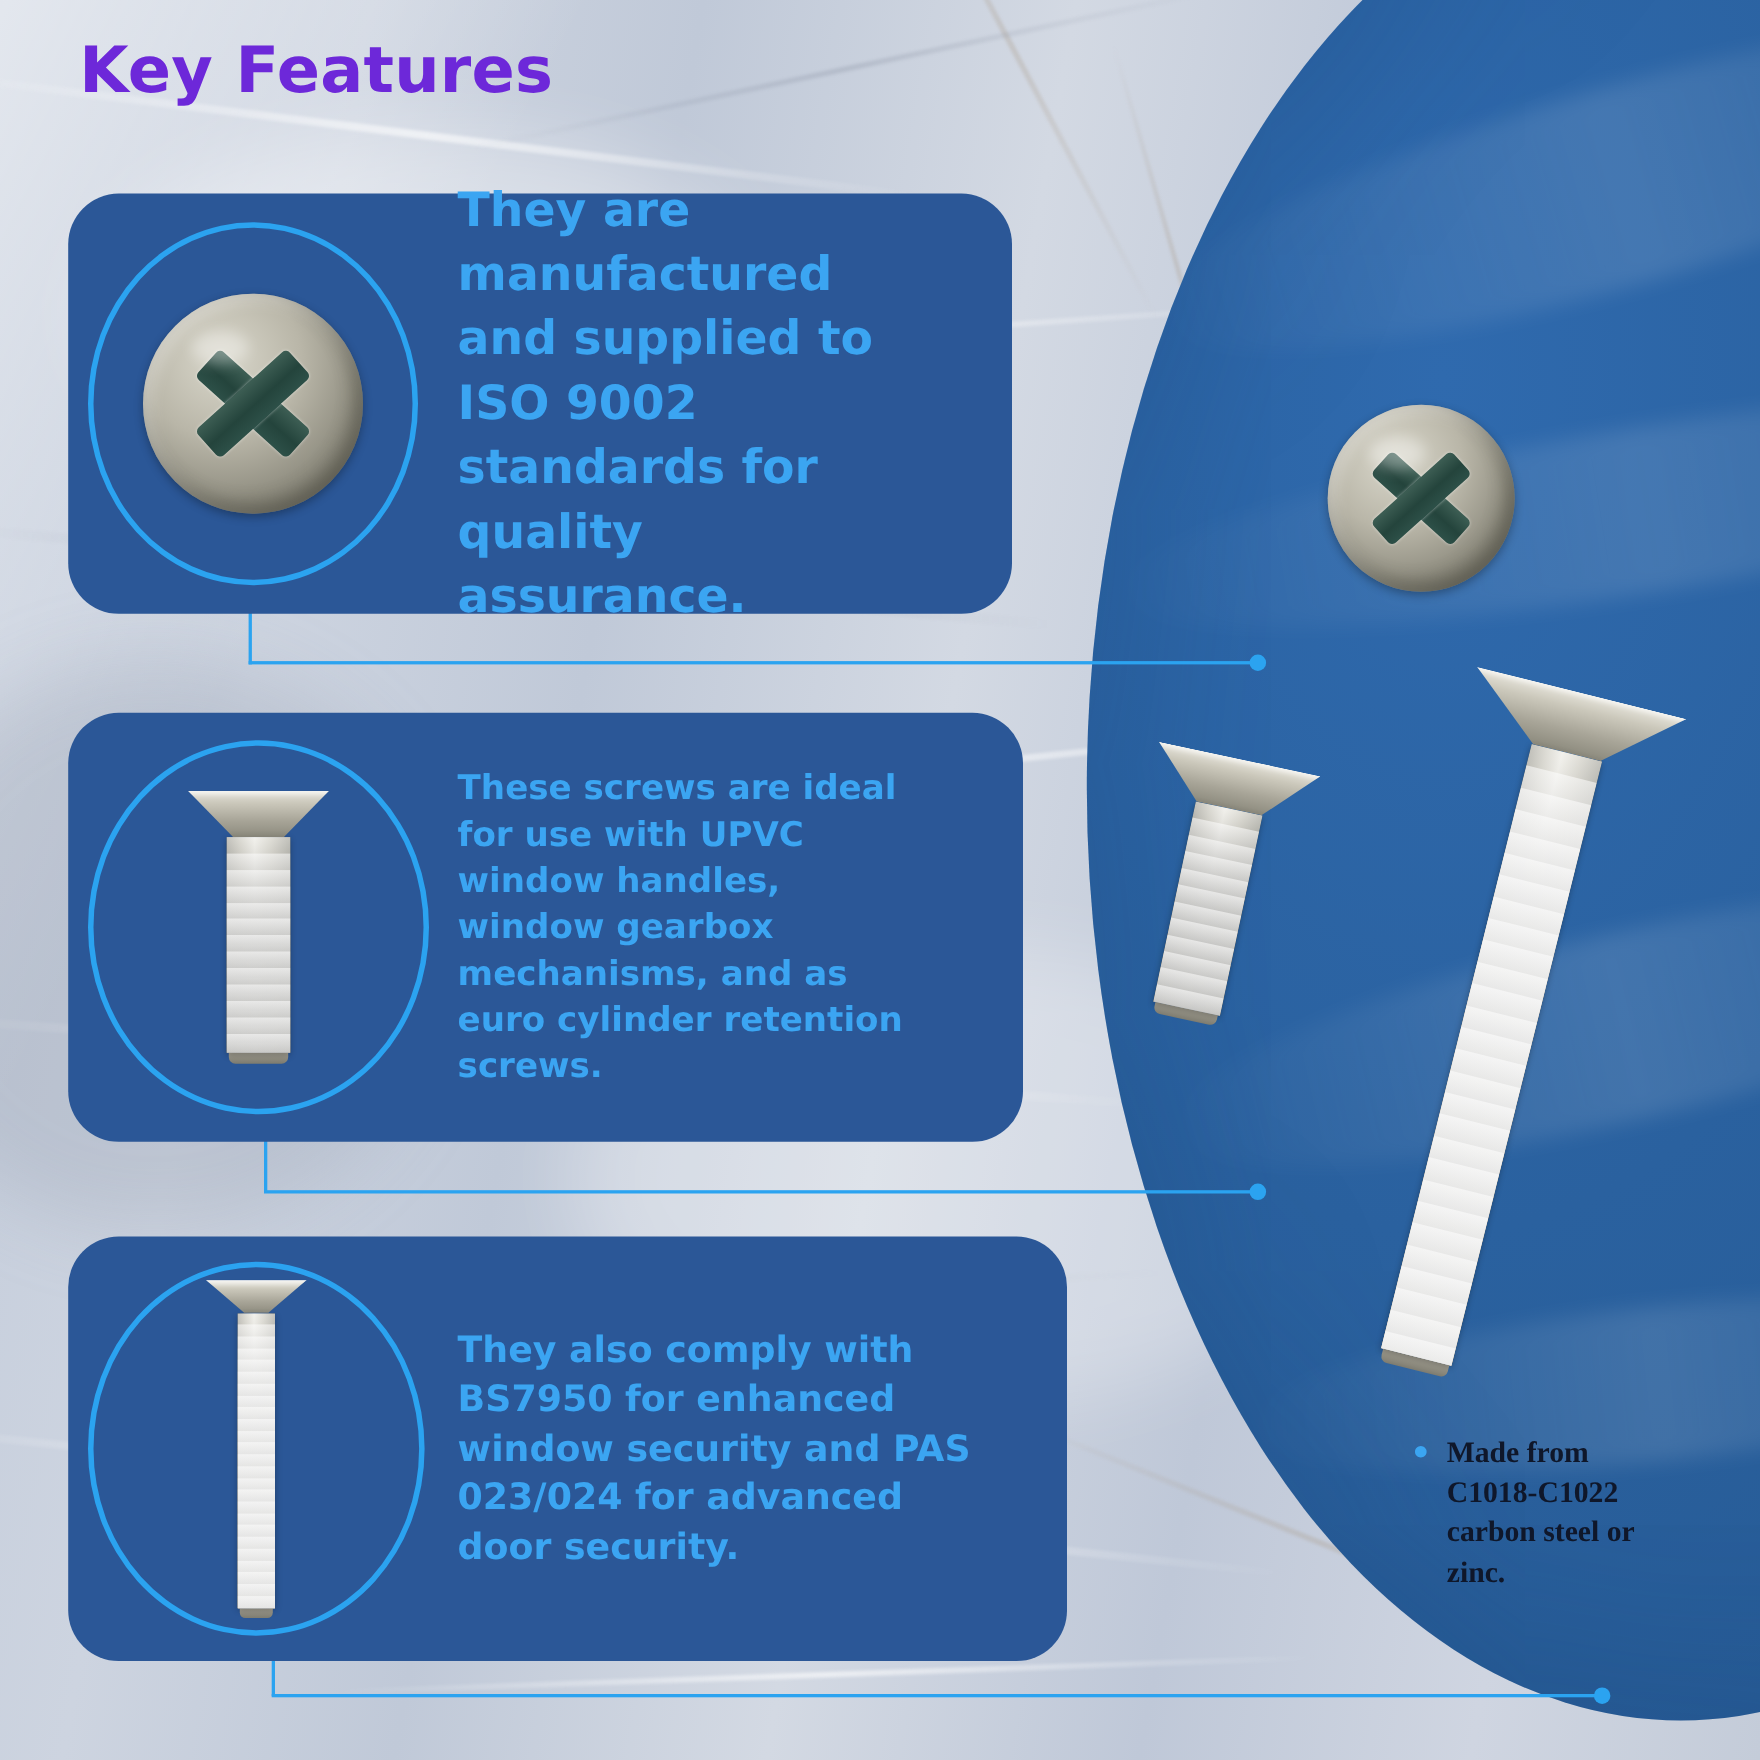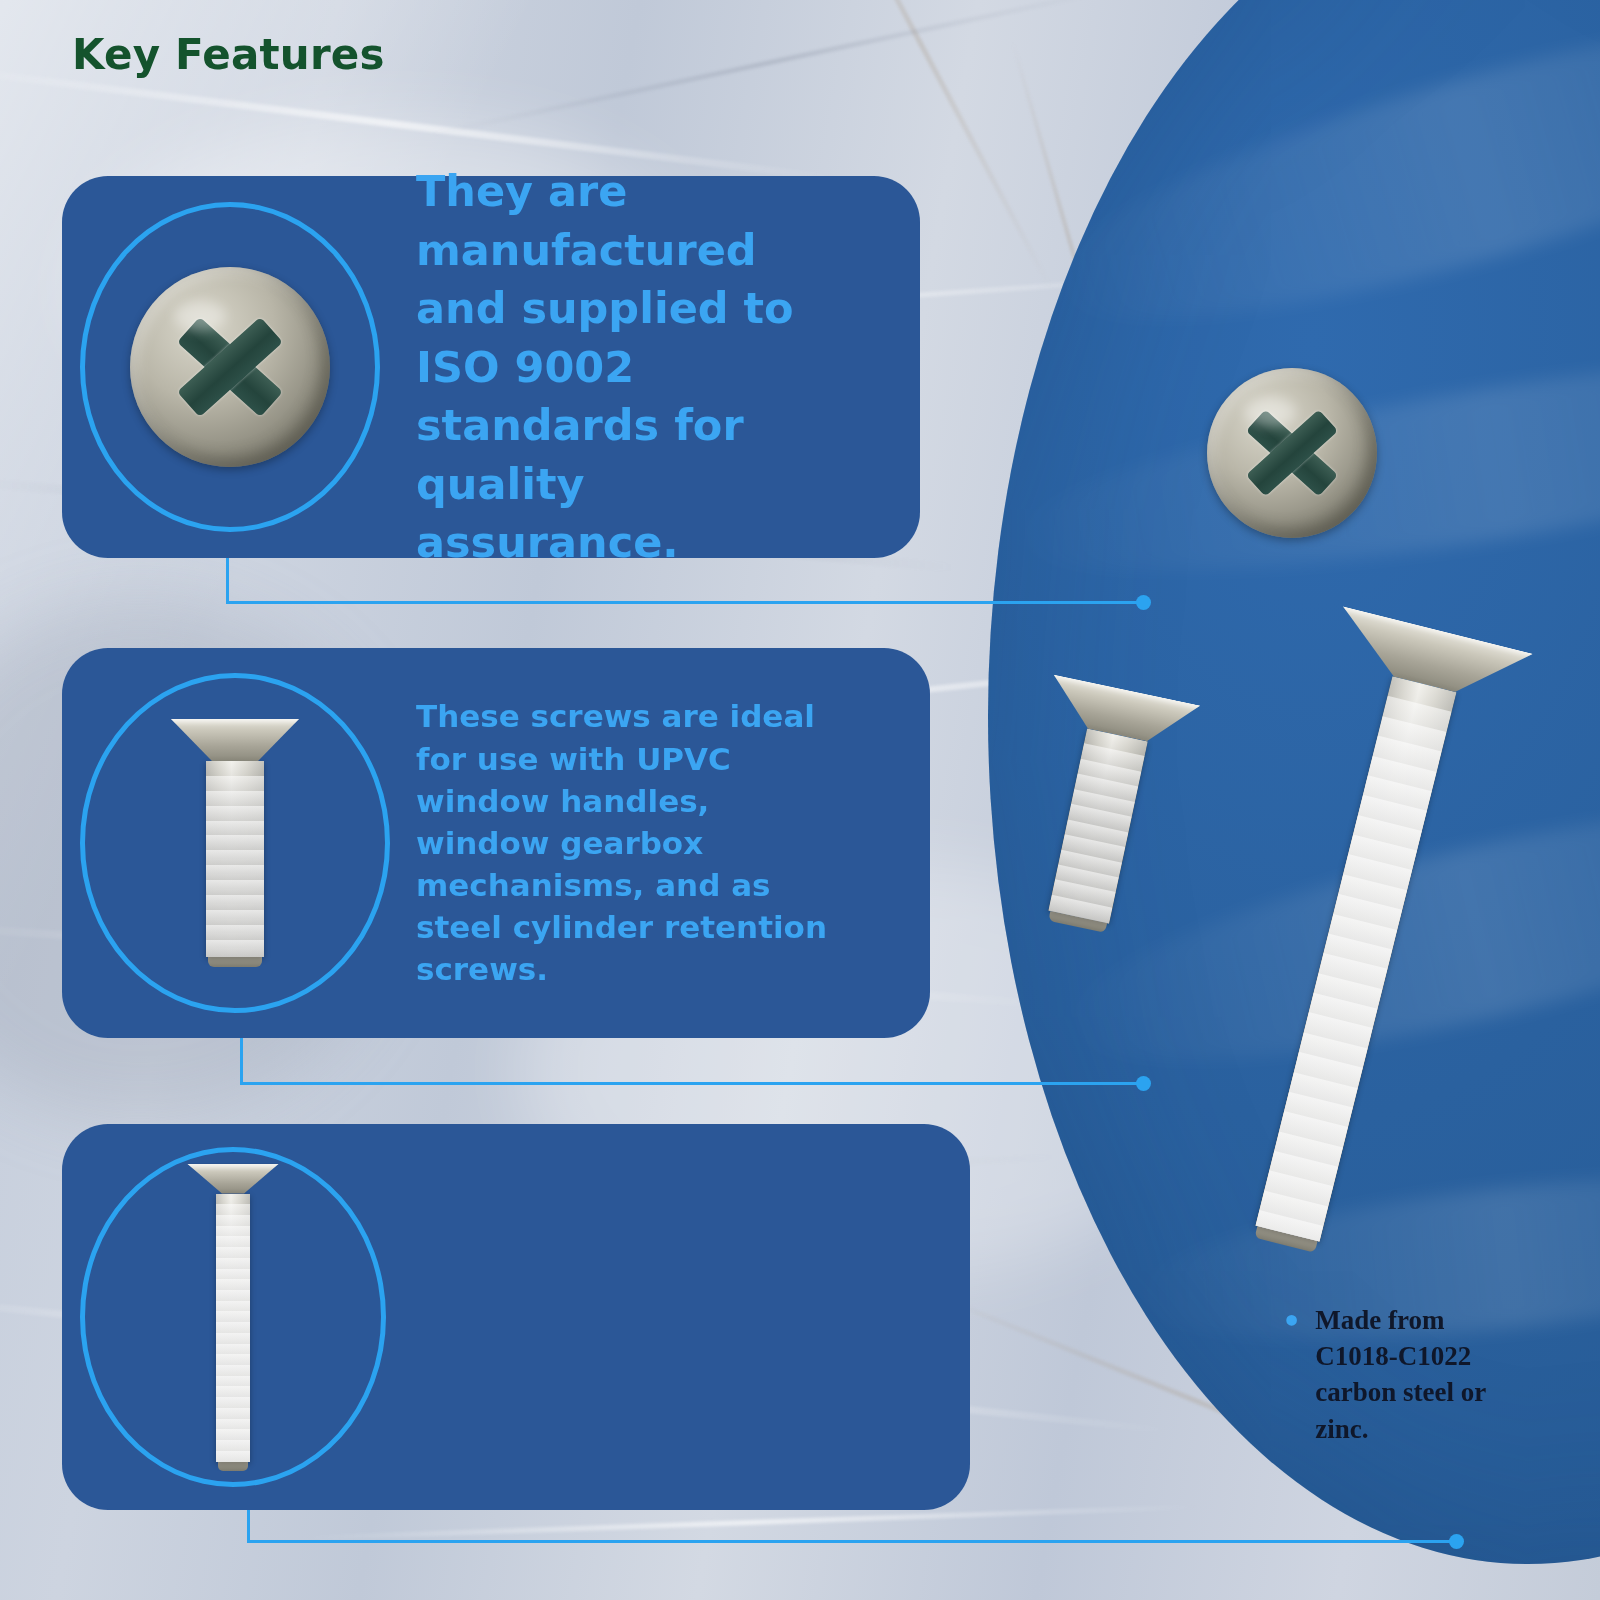--- a/index.html
+++ b/index.html
@@ -28,21 +28,21 @@
     background:radial-gradient(ellipse at 30% 28%,#2f6aae 0%,#2a619f 45%,#255890 100%);
     box-shadow:inset 0 0 180px rgba(20,60,110,.28);
   }
   .blob-streak{position:absolute;border-radius:50%;opacity:.16;filter:blur(9px);
     background:linear-gradient(to right,rgba(255,255,255,0),rgba(255,255,255,.7),rgba(255,255,255,0));}
 
   
   .title{
     position:absolute;z-index:4;left:72px;top:30px;
     font-family:"DejaVu Sans",sans-serif;font-weight:bold;
-    font-size:42px;letter-spacing:.2px;color:#14532d;
+    font-size:58px;letter-spacing:.2px;color:#6d28d9;
   }
 
   
   .conn{position:absolute;z-index:3;}
   .conn .v{position:absolute;width:3px;background:#2ba3f0;}
   .conn .h{position:absolute;height:3px;background:#2ba3f0;}
   .conn .dot{position:absolute;width:15px;height:15px;border-radius:50%;background:#2ba3f0;}
 
   
   .card{
@@ -237,21 +237,21 @@
           <div class="th" style="top:53.2%;"></div>
         <div class="th" style="top:60.8%;"></div>
           <div class="th" style="top:68.4%;"></div>
         <div class="th" style="top:76%;"></div>
           <div class="th" style="top:83.6%;"></div>
         <div class="th" style="top:91.2%;"></div>
       </div>
       <div class="tip" style="width:54px;height:10px;border-radius:0 0 6px 6px;"></div>
     </div>
   </div>
-  <div class="copy">These screws are ideal for use with UPVC window handles, window gearbox mechanisms, and as steel cylinder retention screws.</div>
+  <div class="copy">These screws are ideal for use with UPVC window handles, window gearbox mechanisms, and as euro cylinder retention screws.</div>
 </div>
 
 <div class="card" id="card3">
   <div class="badge">
     <div class="cs">
       <div class="cone" style="width:92px;height:30px;clip-path:polygon(0 0,100% 0,62% 100%,38% 100%);"></div>
       <div class="shank" style="width:34px;height:268px;">
         <div class="th" style="top:0;"></div>
           <div class="th" style="top:4%;"></div>
         <div class="th" style="top:8%;"></div>
@@ -274,18 +274,19 @@
           <div class="th" style="top:76%;"></div>
         <div class="th" style="top:80%;"></div>
           <div class="th" style="top:84%;"></div>
         <div class="th" style="top:88%;"></div>
           <div class="th" style="top:92%;"></div>
         <div class="th" style="top:96%;"></div>
       </div>
       <div class="tip" style="width:30px;height:9px;border-radius:0 0 5px 5px;"></div>
     </div>
   </div>
+  <div class="copy">They also comply with BS7950 for enhanced window security and PAS 023/024 for advanced door security.</div>
 </div>
 
 <div style="position:absolute;z-index:4;left:1282px;top:1302px;width:230px;display:flex;gap:14px;">
   <span style="color:#3ba5f2;font-size:30px;font-weight:bold;line-height:1.34;">•</span>
   <span style="font-family:Liberation Serif, serif;font-weight:bold;font-size:27px;color:#0f172a;line-height:1.34;">Made from C1018-C1022 carbon steel or zinc.</span>
 </div>
 
 </body></html>

